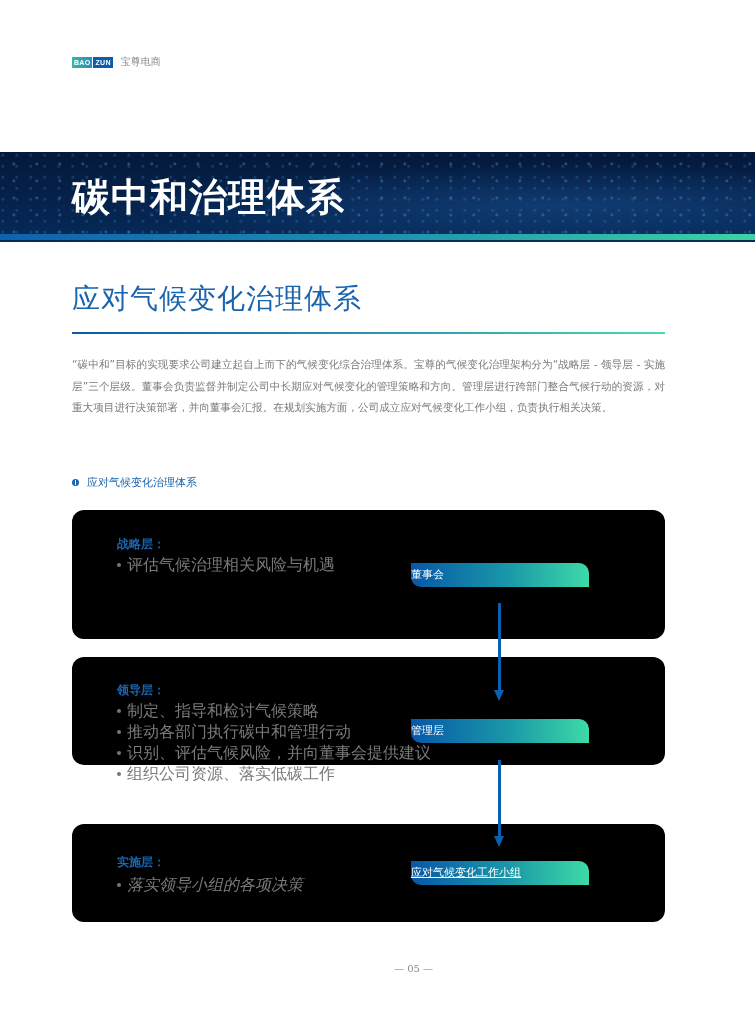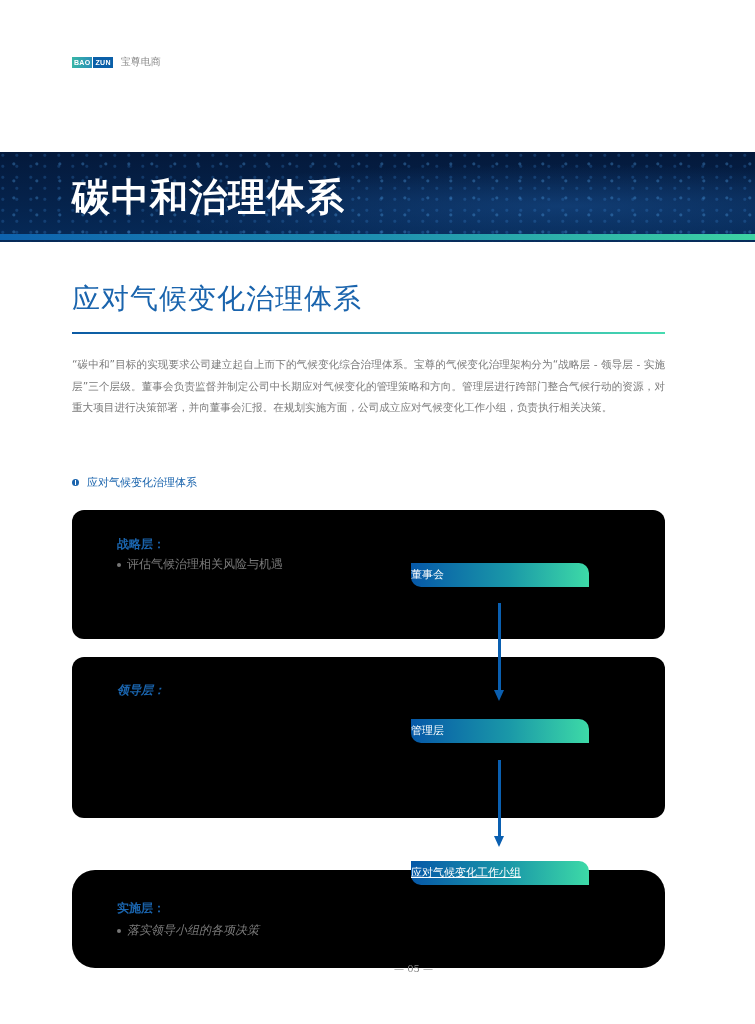--- a/index.html
+++ b/index.html
@@ -71,21 +71,21 @@
     position: absolute; left: 72px; width: 593px; background: #000000;
     border-radius: 12px;
   }
   .panel .ptitle {
     position: absolute; left: 45px; font-size: 12px; color: #1a64ad; font-weight: bold;
   }
   .panel ul {
     position: absolute; left: 45px; margin: 0; padding: 0; list-style: none;
   }
   .panel li {
-    font-size: 12px; color: #7a7a7a; line-height: 21px; position: relative; padding-left: 10px;
+    font-size: 16px; color: #7a7a7a; line-height: 21px; position: relative; padding-left: 10px;
   }
   .panel li::before {
     content: ""; position: absolute; left: 0; top: 9px; width: 4px; height: 4px;
     border-radius: 50%; background: #777;
   }
 
   .pill {
     position: absolute; left: 411px; width: 178px; height: 24px;
     background: linear-gradient(90deg, #0658a8 0%, #1a98a8 55%, #3ddaa7 100%);
     border-radius: 0 10px 0 10px;
@@ -131,25 +131,31 @@
   <span>应对气候变化治理体系</span>
 </div>
 
 <div class="panel" style="top:510px; height:129px;">
   <div class="ptitle" style="top:26px;">战略层：</div>
   <ul style="top:44px;">
     <li>评估气候治理相关风险与机遇</li>
   </ul>
 </div>
 
-<div class="panel" style="top:657px; height:161px;font-style:italic;">
+<div class="panel" style="top:657px; height:108px;">
   <div class="ptitle" style="top:25px;">领导层：</div>
+  <ul style="top:43px;">
+    <li>制定、指导和检讨气候策略</li>
+    <li>推动各部门执行碳中和管理行动</li>
+    <li>识别、评估气候风险，并向董事会提供建议</li>
+    <li>组织公司资源、落实低碳工作</li>
+  </ul>
 </div>
 
-<div class="panel" style="top:870px; height:98px;border-radius:23px;">
+<div class="panel" style="top:824px; height:98px;">
   <div class="ptitle" style="top:30px;">实施层：</div>
   <ul style="top:50px;font-style:italic;">
     <li>落实领导小组的各项决策</li>
   </ul>
 </div>
 
 <div class="pill" style="top:563px;">董事会</div>
 <div class="pill" style="top:719px;">管理层</div>
 <div class="pill" style="top:861px;text-decoration:underline;">应对气候变化工作小组</div>
 

